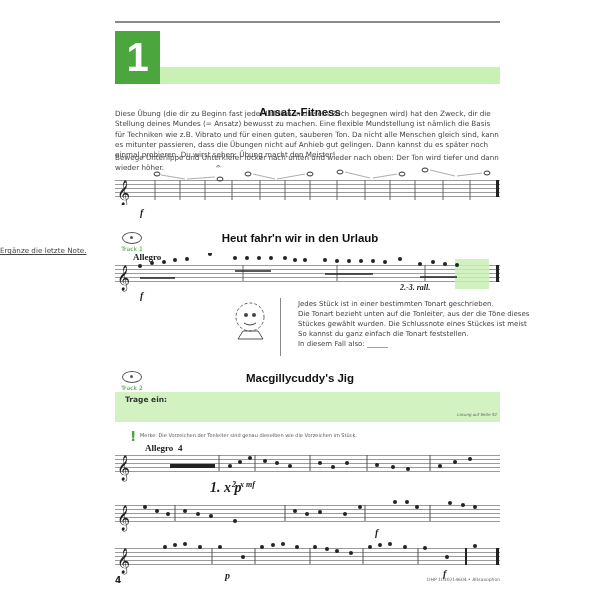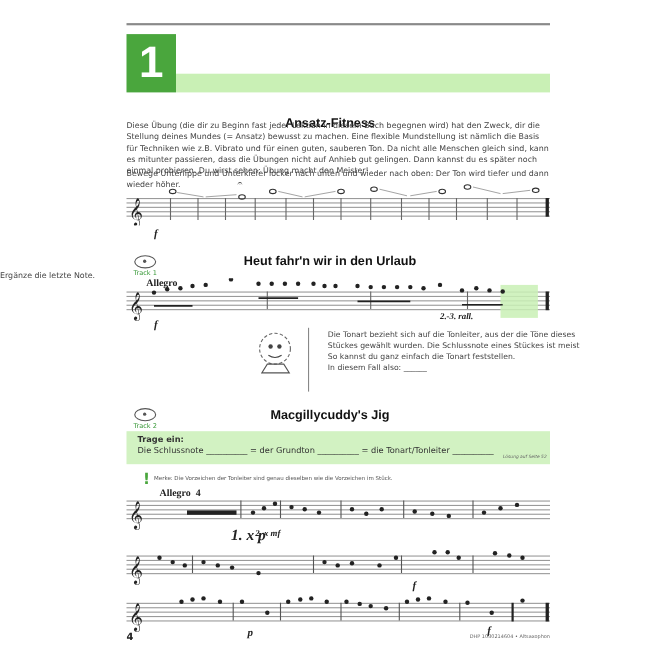--- a/index.html
+++ b/index.html
@@ -83,21 +83,21 @@
       </g>
   </svg>
 </div>
 <div class="dyn" style="left:140px; top:207px;">f</div>
 
 <div class="track" style="left:112px; top:232px;">
   <div class="cd"></div>
   <span>Track 1</span>
 </div>
 <div class="h" style="top:232px;">Heut fahr'n wir in den Urlaub</div>
-<div class="p" style="left:0; width:568px; top:246px;">Ergänze die letzte Note.</div>
+<div class="p" style="left:0; width:568px; top:246px;text-decoration:underline;">Ergänze die letzte Note.</div>
 <div class="tempo" style="left:133px; top:252px;">Allegro</div>
 <div class="staff" style="left:115px; top:265px; width:385px; height:20px;">
   <div class="line" style="top:0"></div>
     <div class="line" style="top:4px"></div>
     <div class="line" style="top:8px"></div>
     <div class="line" style="top:12px"></div>
     <div class="line" style="top:16px"></div>
   <div style="position:absolute; left:340px; top:-6px; width:34px; height:30px; background:#c9f0b5; opacity:0.85;"></div>
   <svg width="385" height="40" style="position:absolute;left:0;top:-12px;">
     <text x="2" y="32" font-size="22" fill="#222">𝄞</text>
@@ -148,34 +148,34 @@
   <svg width="45" height="50">
     <circle cx="22" cy="20" r="14" fill="none" stroke="#666" stroke-dasharray="3,2"></circle>
     <circle cx="18" cy="18" r="2" fill="#444"></circle>
       <circle cx="26" cy="18" r="2" fill="#444"></circle>
     <path d="M16 26 Q22 30 28 26" fill="none" stroke="#444"></path>
     <path d="M10 42 L35 42 L30 34 L15 34 Z" fill="none" stroke="#555"></path>
   </svg>
 </div>
 <div style="position:absolute; left:280px; top:298px; width:6px; height:58px; border-left:1px solid #888;"></div>
 <div style="position:absolute; left:298px; top:299px; font-size:7px; line-height:10px; color:#444;">
-  <div>Die Tonart bezieht sich auf die Tonleiter, aus der die Töne dieses</div>
+  <div>Jedes Stück ist in einer bestimmten Tonart geschrieben.</div>
+  <div>Die Tonart bezieht unten auf die Tonleiter, aus der die Töne dieses</div>
   <div>Stückes gewählt wurden. Die Schlussnote eines Stückes ist meist</div>
   <div>So kannst du ganz einfach die Tonart feststellen.</div>
   <div>In diesem Fall also: ______</div>
 </div>
 
 <div class="track" style="left:112px; top:371px;">
   <div class="cd"></div>
   <span>Track 2</span>
 </div>
 <div class="h" style="top:372px;">Macgillycuddy's Jig</div>
 <div class="greenbox">
   <div style="position:absolute; left:10px; top:3px; font-size:7.5px; font-weight:bold; color:#333;">Trage ein:</div>
-  <div style="position:absolute; left:10px; top:13px; font-size:7.5px; color:#333;">Die Schlussnote __________ = der Grundton __________ = die Tonart/Tonleiter __________</div>
   <div style="position:absolute; right:3px; top:20px; font-size:4px; font-style:italic; color:#666;">Lösung auf Seite 52</div>
 </div>
 <div style="position:absolute; left:130px; top:428px; font-size:14px; font-weight:bold; color:#4aa63d;">!</div>
 <div style="position:absolute; left:140px; top:432px; font-size:5px; color:#555;">Merke: Die Vorzeichen der Tonleiter sind genau dieselben wie die Vorzeichen im Stück.</div>
 <div class="tempo" style="left:145px; top:443px;">Allegro</div>
 <div class="tempo" style="left:178px; top:443px;">4</div>
 
 <div class="staff" style="left:115px; top:455px; width:385px; height:20px;">
   <div class="line" style="top:0"></div>
     <div class="line" style="top:4px"></div>

